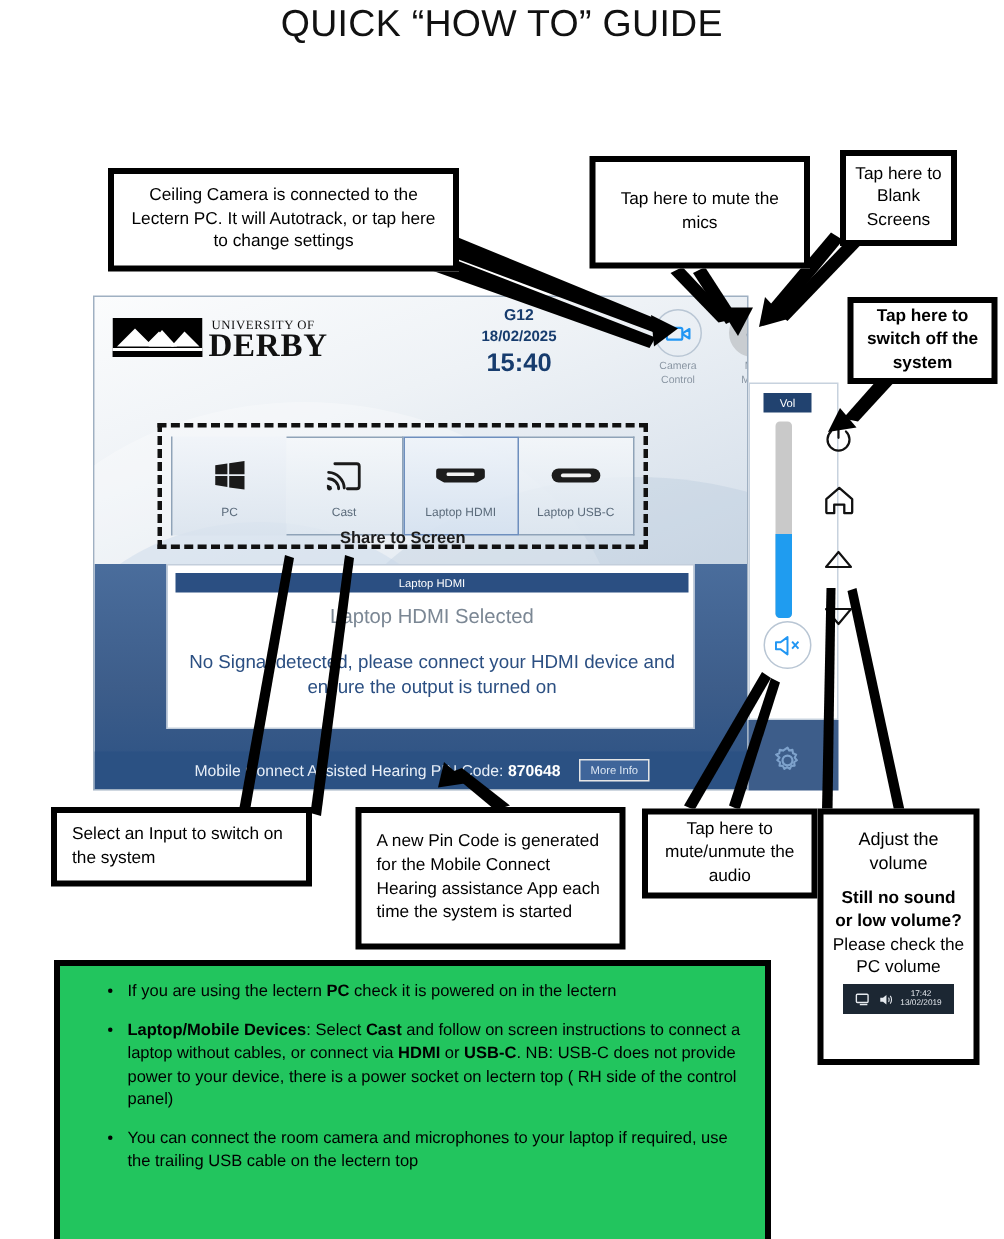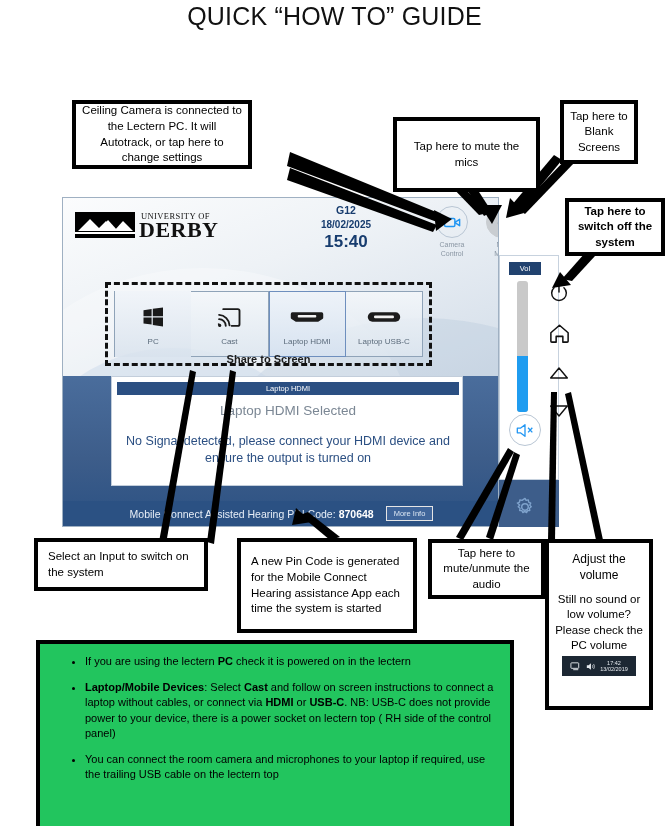--- a/index.html
+++ b/index.html
@@ -164,25 +164,25 @@
   <polygon points="330,540 300,515 308,512 340,537" fill="#000"></polygon>
   <polygon points="296,508 292,525 312,522" fill="#000"></polygon>
 
   <polygon points="456,537 508,448 514,452 463,540" fill="#000"></polygon>
   <polygon points="486,537 514,452 520,455 493,540" fill="#000"></polygon>
 
   <polygon points="548,540 551,392 557,392 555,542" fill="#000"></polygon>
   <polygon points="596,540 565,394 571,392 603,540" fill="#000"></polygon>
 </svg>
 
-<div class="callout" id="callout-ceiling-camera" style="left:72px;top:100px;width:180px;height:69px;">
+<div class="callout" id="callout-ceiling-camera" style="left:72px;top:112px;width:234px;height:69px;">
   <p>Ceiling Camera is connected to the Lectern PC. It will Autotrack, or tap here to change settings</p>
 </div>
 
-<div class="callout" id="callout-mute-mics" style="left:393px;top:104px;width:147px;height:75px;margin-top:13px;">
+<div class="callout" id="callout-mute-mics" style="left:393px;top:104px;width:147px;height:75px;">
   <p>Tap here to mute the mics</p>
 </div>
 
 <div class="callout" id="callout-blank-screens" style="left:560px;top:100px;width:78px;height:64px;">
   <p>Tap here to Blank Screens</p>
 </div>
 
 <div class="callout bold" id="callout-switch-off" style="left:565px;top:198px;width:100px;height:58px;">
   <p>Tap here to switch off the system</p>
 </div>
@@ -194,21 +194,21 @@
 <div class="callout" id="callout-pin-code" style="left:237px;top:538px;width:180px;height:95px;justify-content:flex-start;text-align:left;padding-left:10px;">
   <p>A new Pin Code is generated for the Mobile Connect Hearing assistance App each time the system is started</p>
 </div>
 
 <div class="callout" id="callout-mute-audio" style="left:428px;top:539px;width:117px;height:60px;">
   <p>Tap here to mute/unmute the audio</p>
 </div>
 
 <div class="callout" id="callout-adjust-volume" style="left:545px;top:539px;width:108px;height:171px;flex-direction:column;justify-content:flex-start;padding-top:8px;">
   <p style="font-size:12px;">Adjust the volume</p>
-  <p style="font-size:11.5px;font-weight:normal;margin-top:9px;line-height:1.3;">Still no sound or low volume?</p>
+  <p style="font-size:11.5px;font-weight:bold;margin-top:9px;line-height:1.3;">Still no sound or low volume?</p>
   <p style="font-size:11.5px;line-height:1.3;margin-top:1px;">Please check the PC volume</p>
   <div id="taskbar-chip">
     <svg width="11" height="11" viewBox="0 0 24 24">
       <rect x="2" y="4" width="17" height="12" rx="1.5" fill="none" stroke="#e6eaef" stroke-width="2"></rect>
       <rect x="7" y="18" width="11" height="2" fill="#e6eaef"></rect>
     </svg>
     <svg width="11" height="11" viewBox="0 0 24 24">
       <path d="M4 9v6h4l5 4V5L8 9H4z" fill="#e6eaef"></path>
       <path d="M16 9c1.2 1.2 1.2 4.8 0 6M18.5 6.5c2.5 2.5 2.5 8.5 0 11" fill="none" stroke="#e6eaef" stroke-width="1.6"></path>
     </svg>

